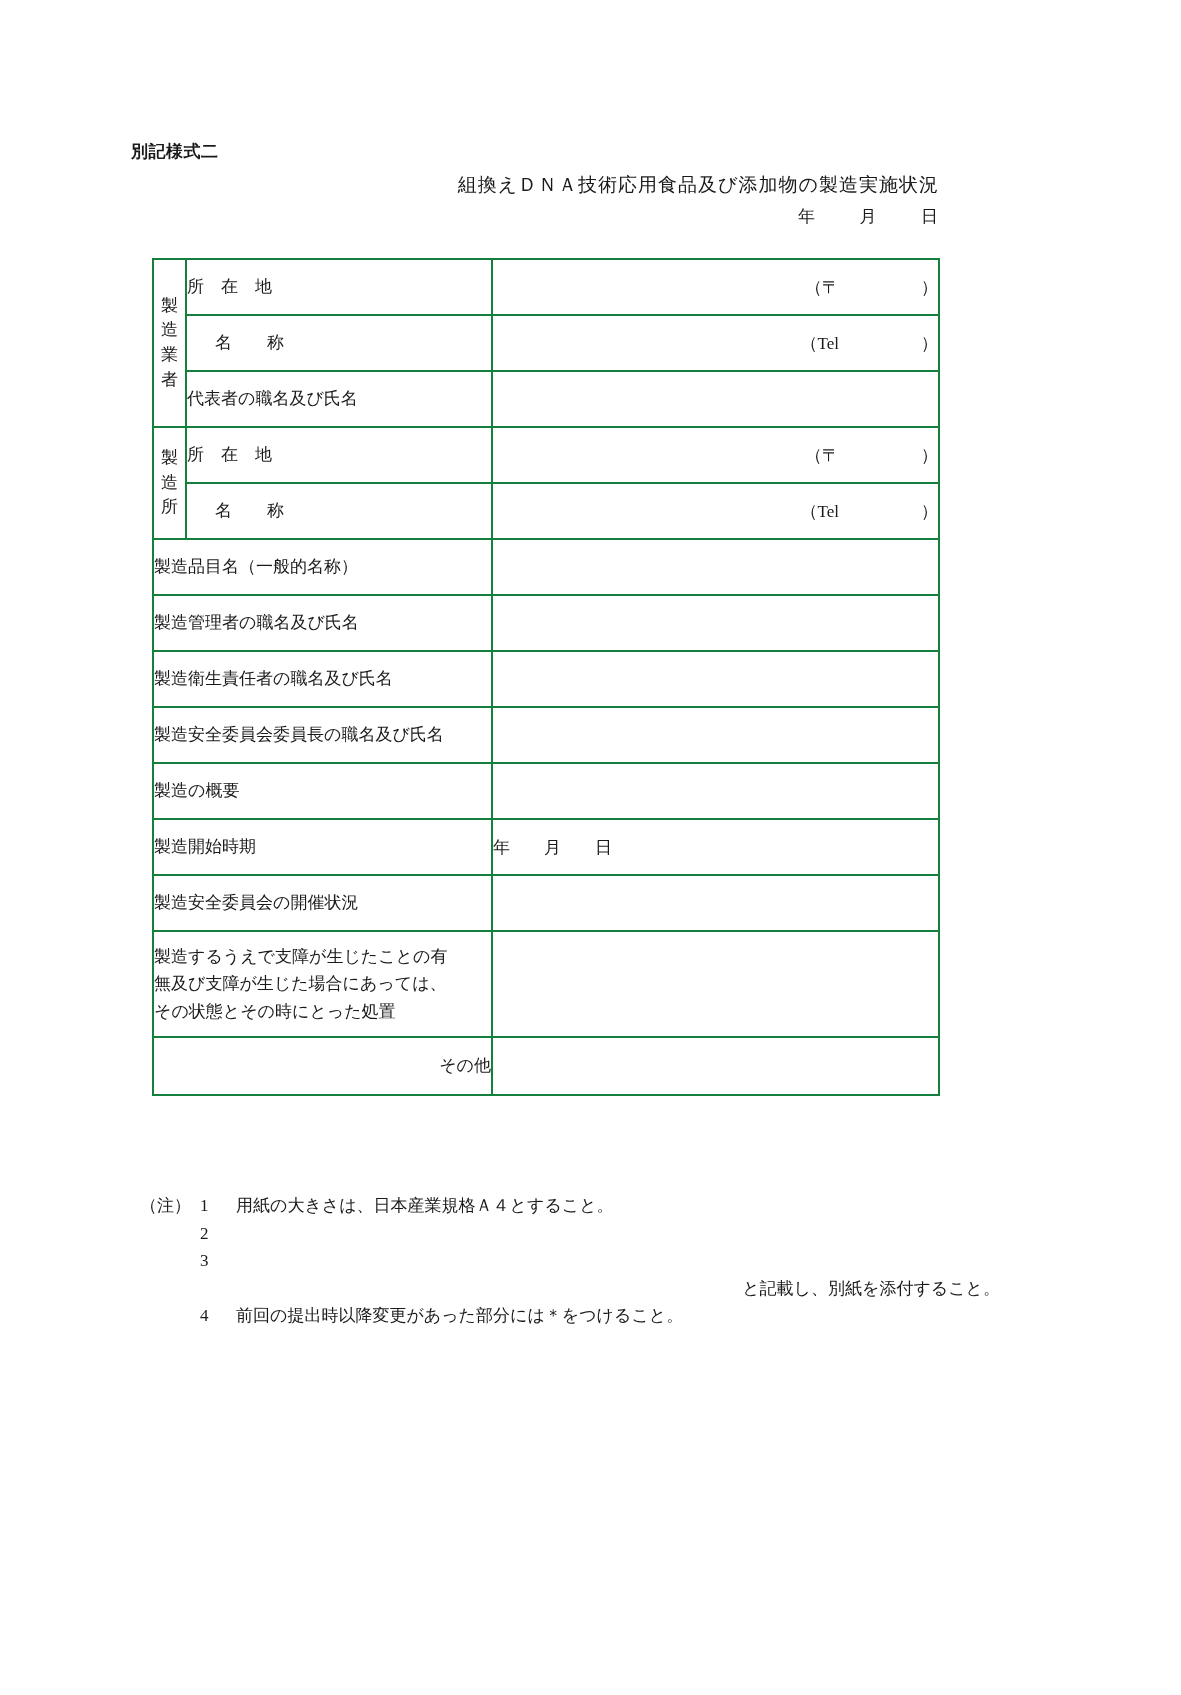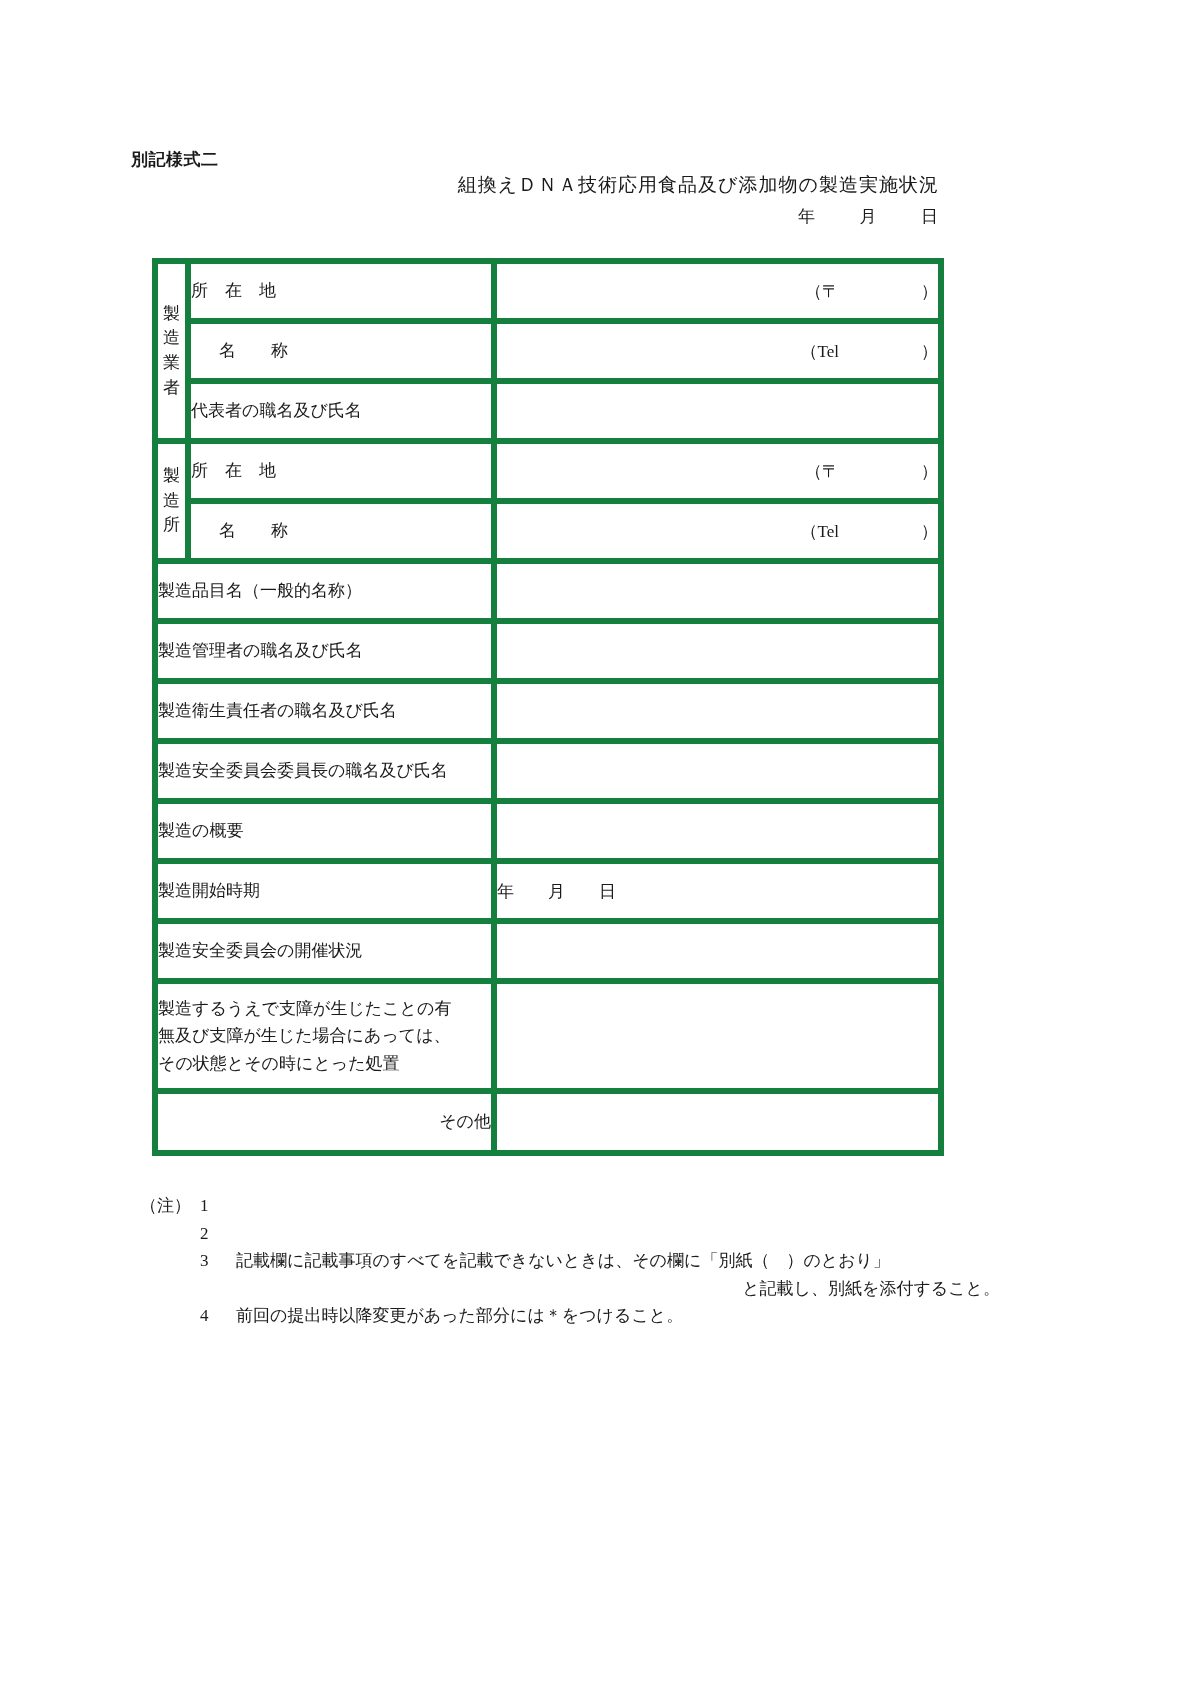--- a/index.html
+++ b/index.html
@@ -23,21 +23,21 @@
     width: 1181px;
     height: 1695px;
     box-sizing: border-box;
     padding: 0;
   }
 
   
   .form-code {
     position: absolute;
     left: 131px;
-    top: 148px;
+    top: 140px;
     font-family: "DejaVu Sans", "Liberation Sans", sans-serif;
     font-weight: bold;
     font-size: 17px;
     letter-spacing: 0.5px;
     white-space: nowrap;
   }
   .doc-title {
     position: absolute;
     left: 131px;
     top: 172px;
@@ -61,21 +61,21 @@
   .form-table {
     position: absolute;
     left: 152px;
     top: 258px;
     width: 787px;
     border-collapse: collapse;
     table-layout: fixed;
     font-size: 17px;
   }
   .form-table td {
-    border: 6px solid #15803d;
+    border: 2px solid #15803d;
     padding: 0;
     vertical-align: middle;
   }
   .cell-pad {
     padding: 7px 0 7px 14px;
     line-height: 1.55;
   }
   .vlabel {
     width: 33px;
     text-align: center;
@@ -273,31 +273,31 @@
       </tr>
 
     </tbody>
   </table>
 
   <div class="notes">
 
     <div class="note-row">
       <div class="note-head">（注）</div>
       <div class="note-num">1</div>
+      <div class="note-body">用紙の大きさは、日本産業規格Ａ４とすること。</div>
     </div>
 
     <div class="note-row">
       <div class="note-head"></div>
       <div class="note-num">2</div>
     </div>
 
     <div class="note-row">
       <div class="note-head"></div>
       <div class="note-num">3</div>
-      <div class="note-body">記載欄に記載事項のすべてを記載できないときは、その欄に「別紙（　）のとおり」</div>
     </div>
     <div class="note-cont">と記載し、別紙を添付すること。</div>
 
     <div class="note-row">
       <div class="note-head"></div>
       <div class="note-num">4</div>
       <div class="note-body">前回の提出時以降変更があった部分には＊をつけること。</div>
     </div>
 
   </div>

